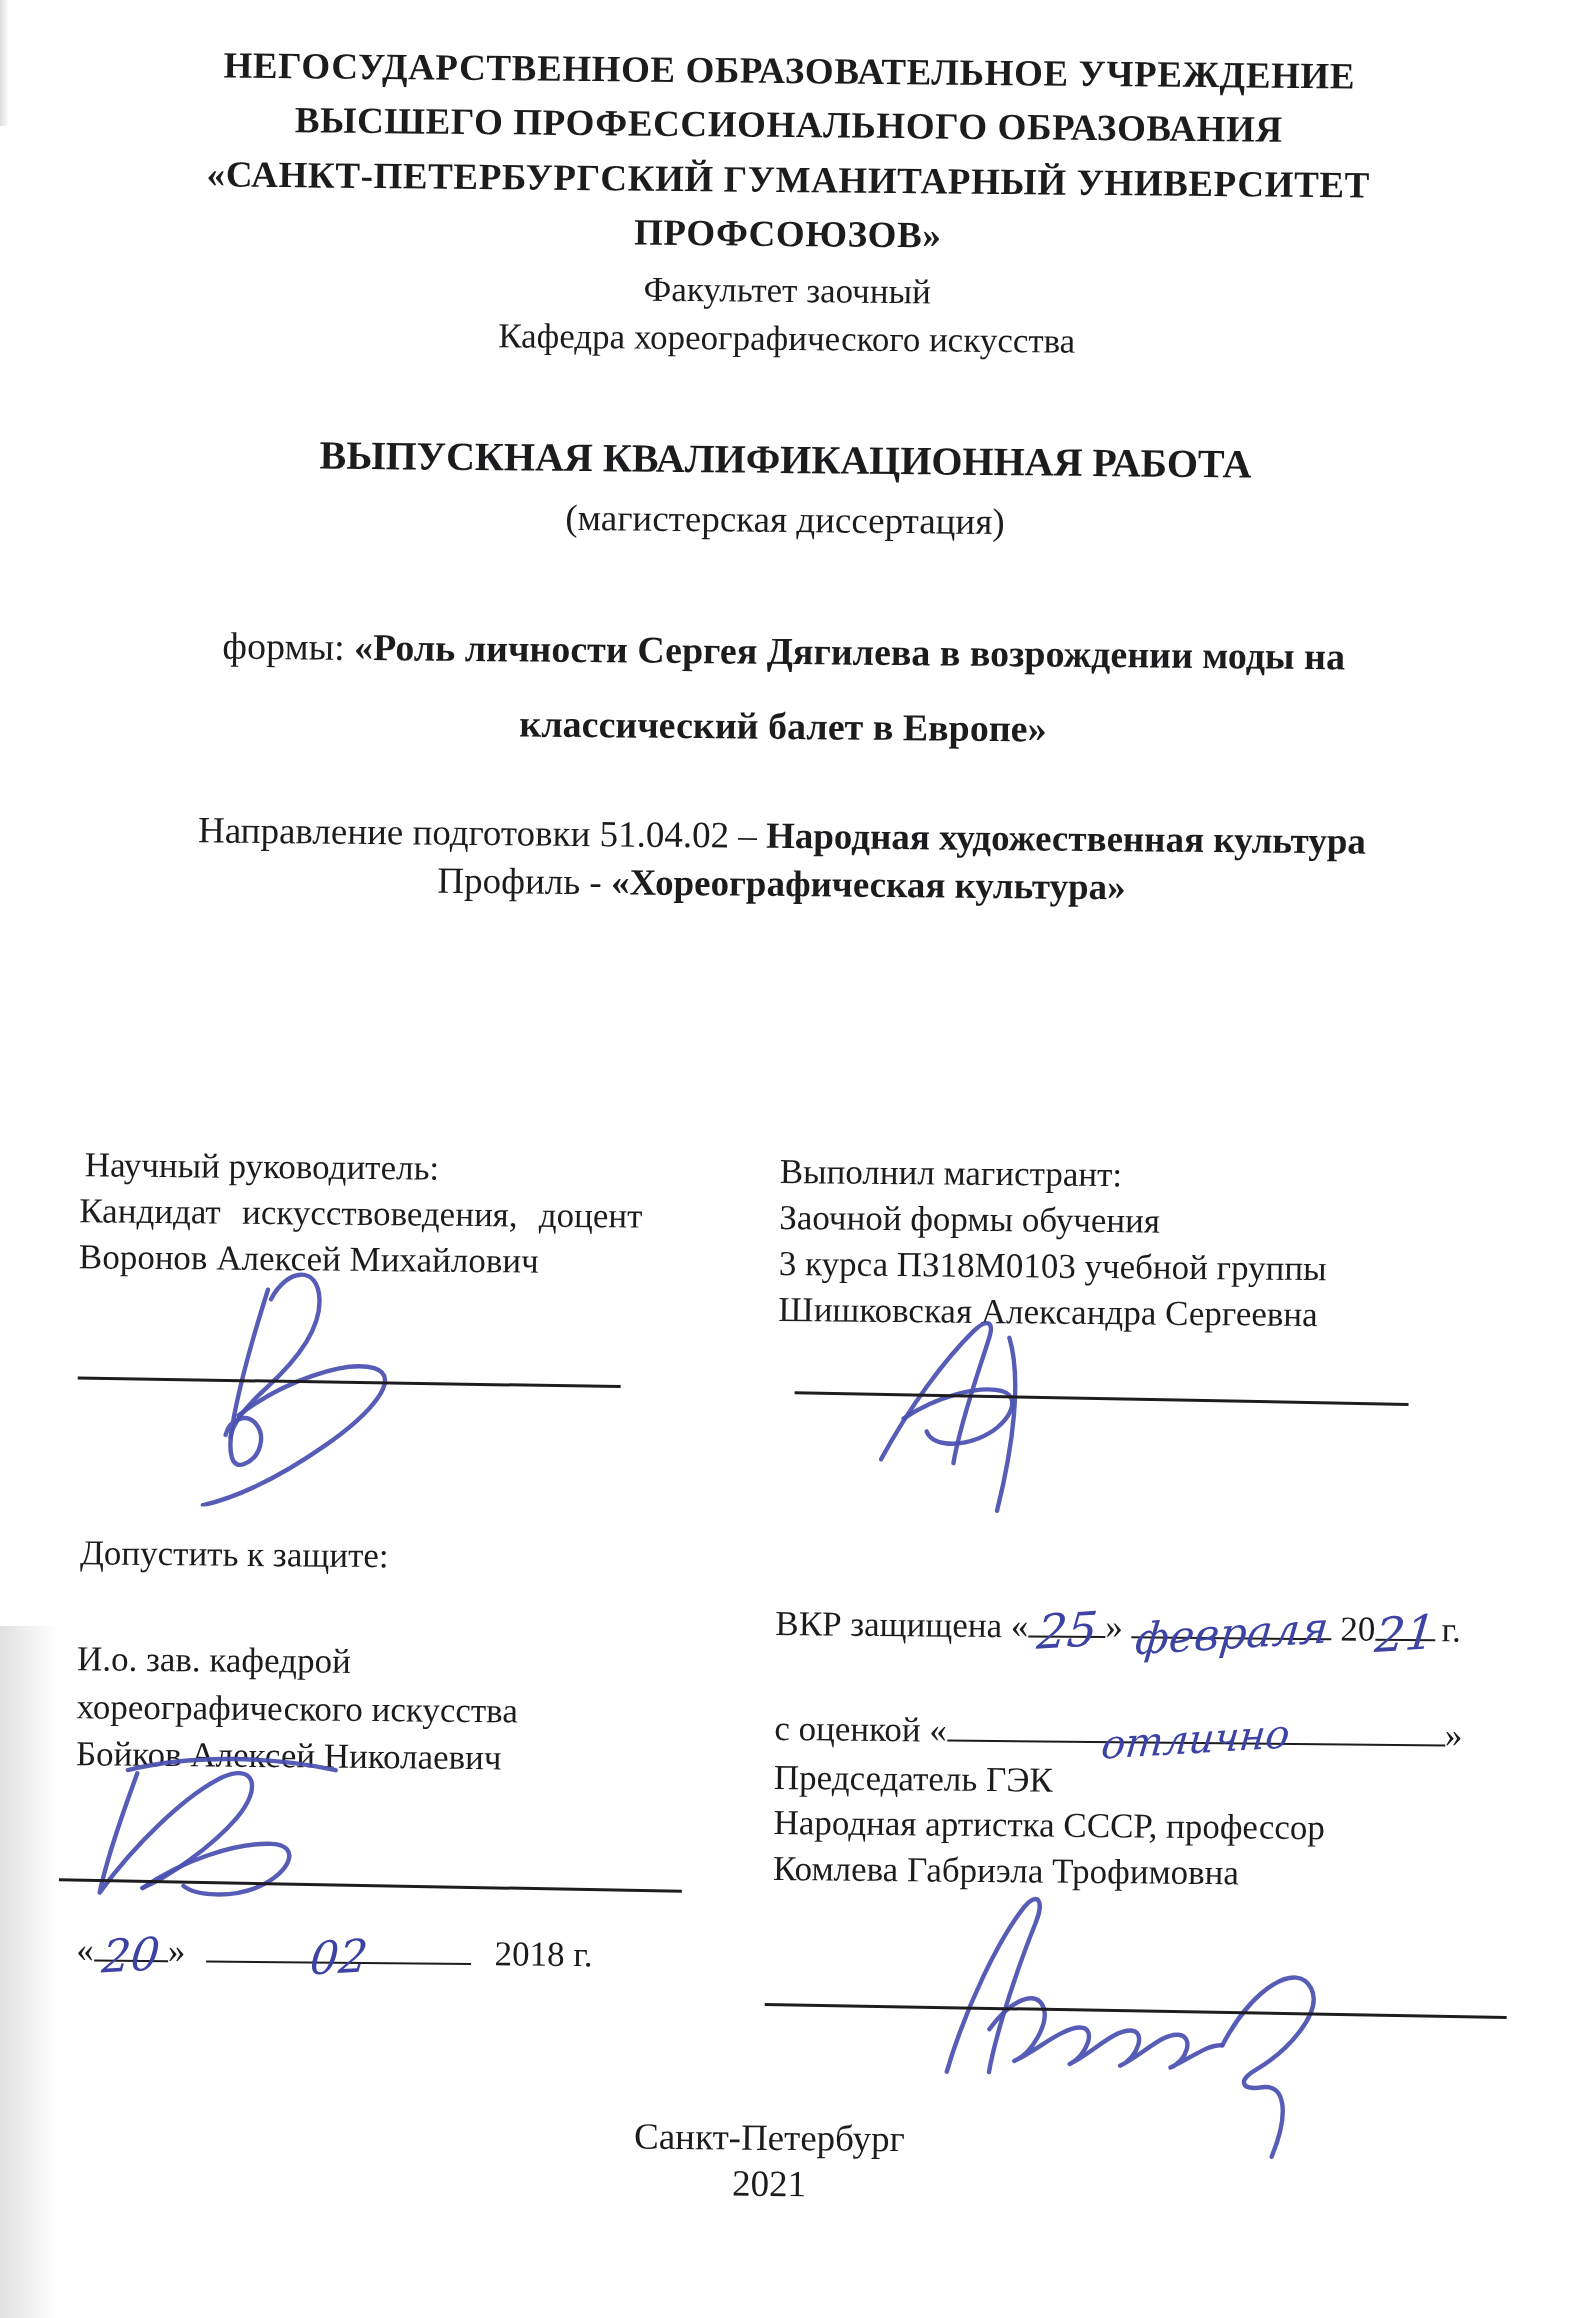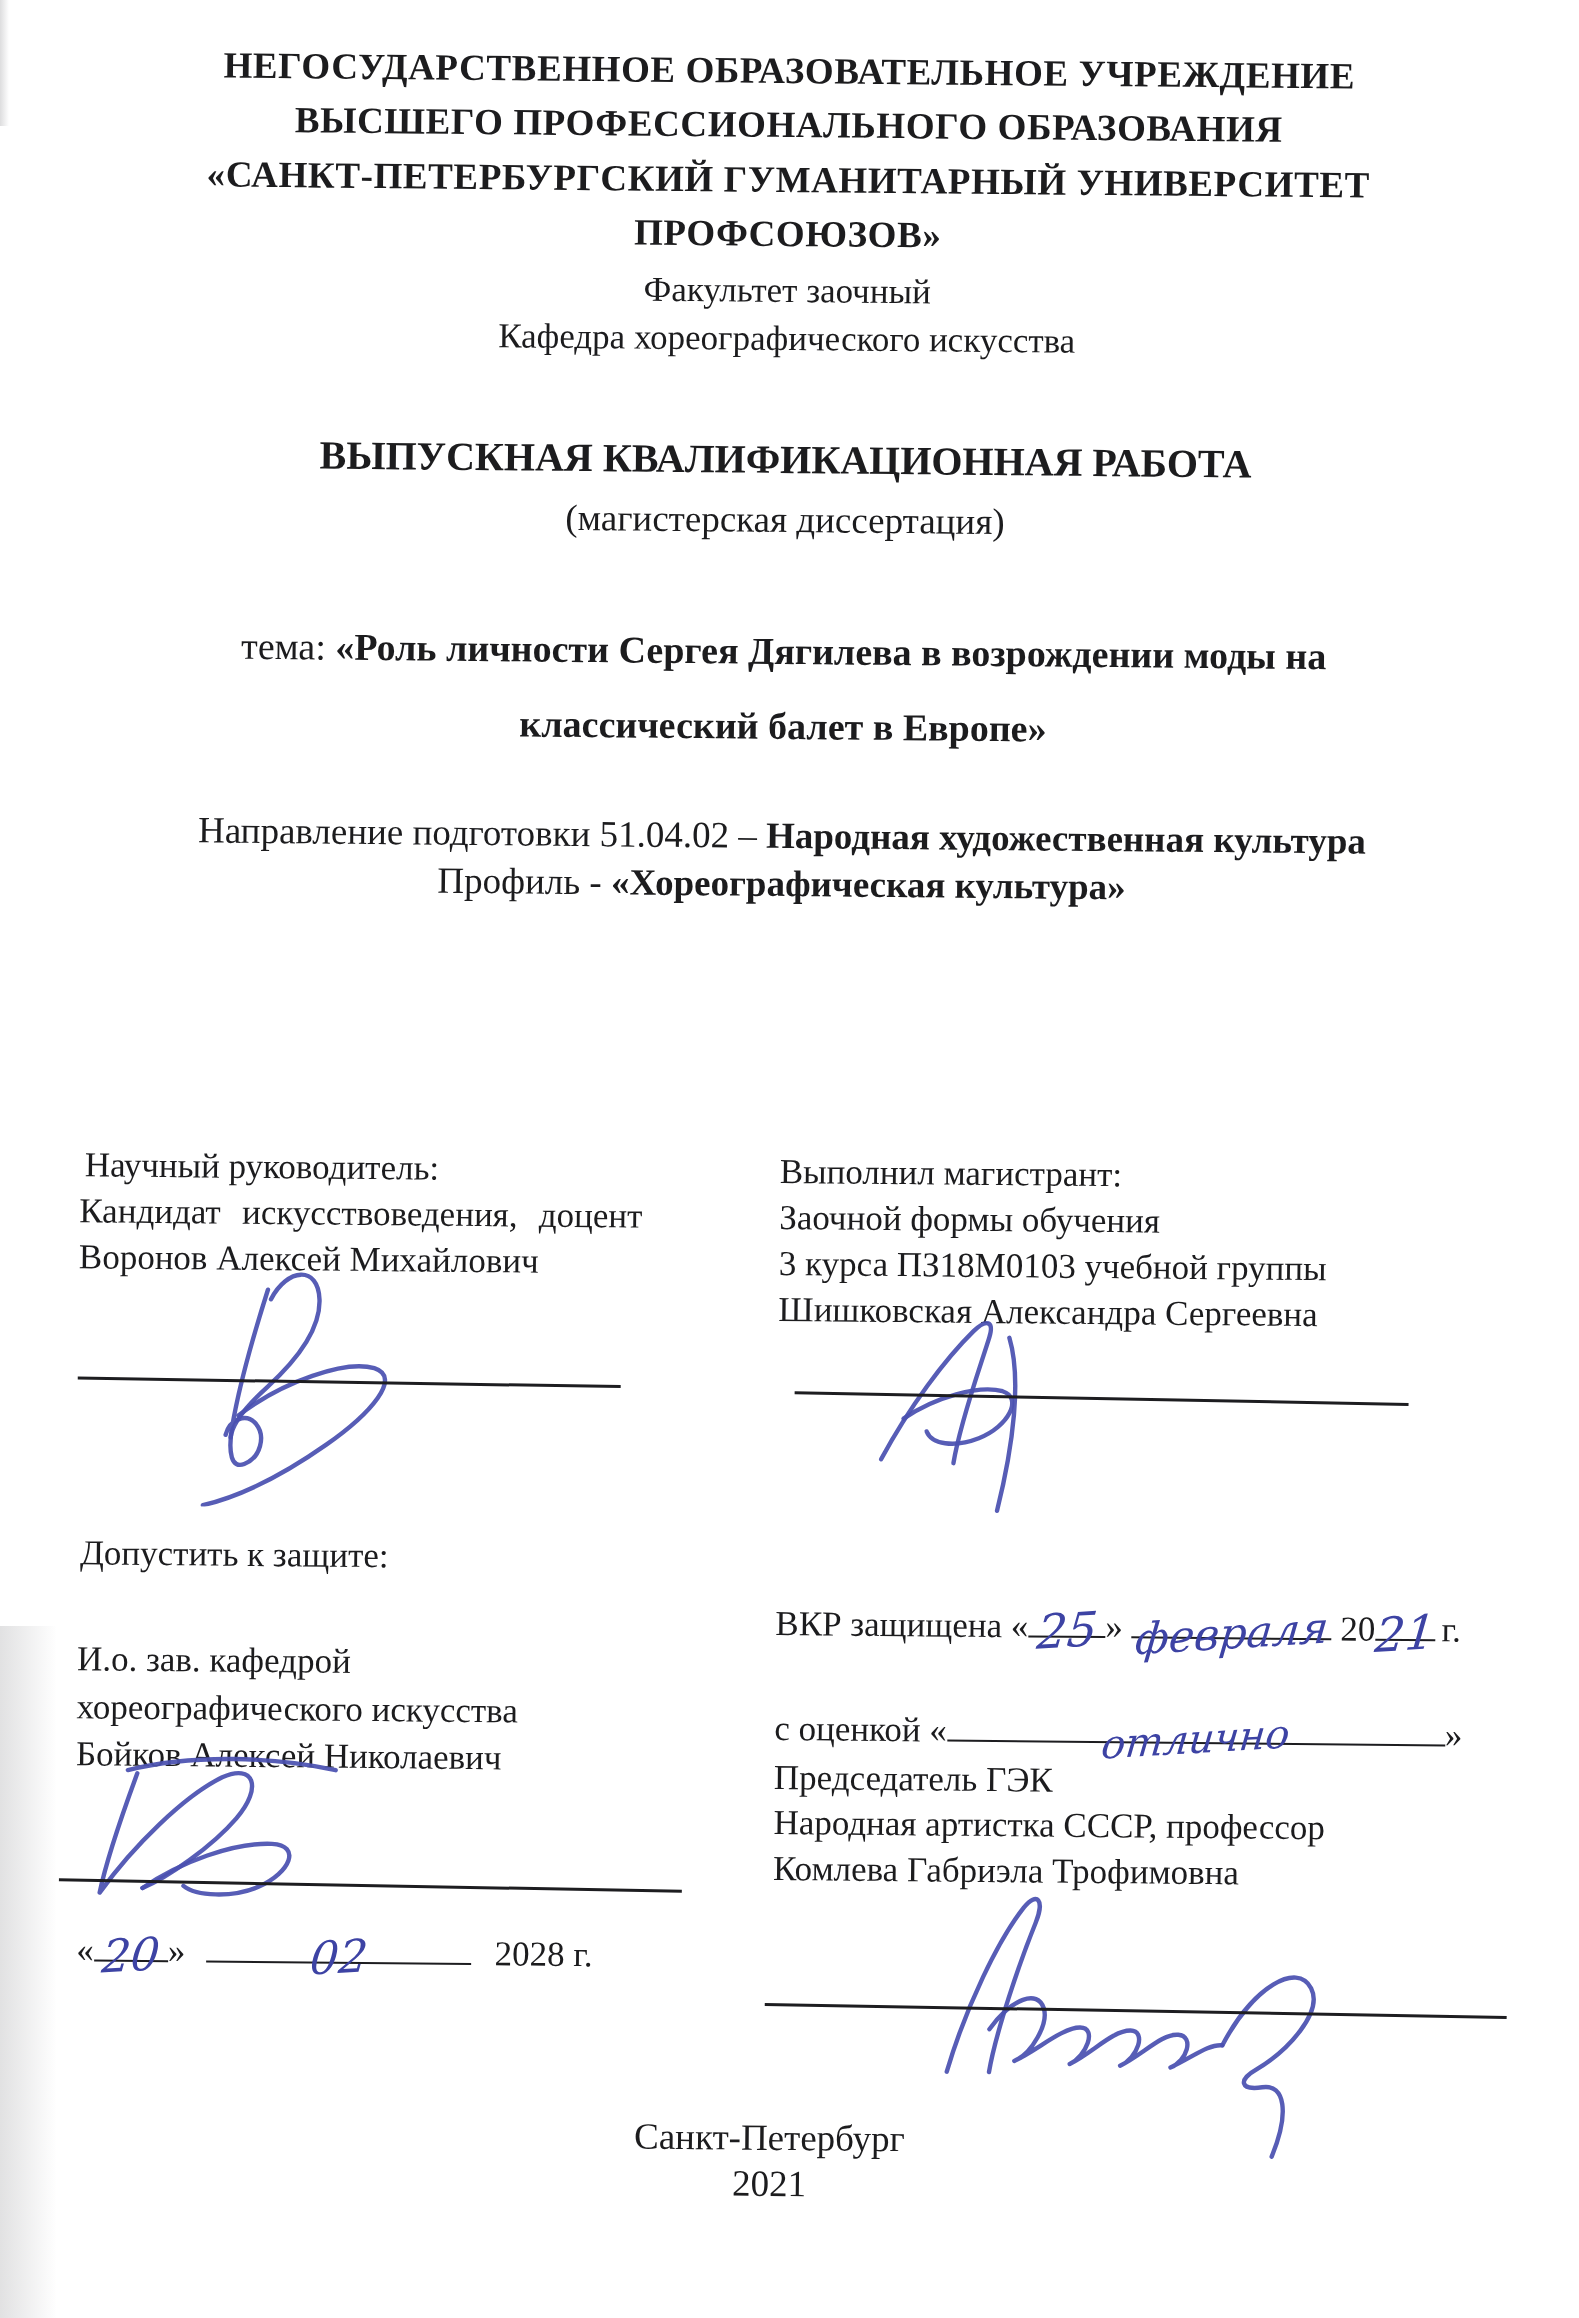--- a/index.html
+++ b/index.html
@@ -54,21 +54,21 @@
   <div class="line c fz-header" style="top:103px">ВЫСШЕГО ПРОФЕССИОНАЛЬНОГО ОБРАЗОВАНИЯ</div>
   <div class="line c fz-header" style="top:158px">«САНКТ-ПЕТЕРБУРГСКИЙ ГУМАНИТАРНЫЙ УНИВЕРСИТЕТ</div>
   <div class="line c fz-header" style="top:212px">ПРОФСОЮЗОВ»</div>
 
   <div class="line c fz-body" style="top:271px">Факультет заочный</div>
   <div class="line c fz-body" style="top:319px">Кафедра хореографического искусства</div>
 
   <div class="line c fz-title b" style="top:436px">ВЫПУСКНАЯ КВАЛИФИКАЦИОННАЯ РАБОТА</div>
   <div class="line c fz-body" style="top:498px;font-size:37px">(магистерская диссертация)</div>
 
-  <div class="line c fz-topic" style="top:629px"><span>тема: </span><span class="b">«Роль личности Сергея Дягилева в возрождении моды на</span></div>
+  <div class="line c fz-topic" style="top:629px"><span>формы: </span><span class="b">«Роль личности Сергея Дягилева в возрождении моды на</span></div>
   <div class="line c fz-topic b" style="top:704px">классический балет в Европе»</div>
 
   <div class="line c" style="top:814px;font-size:37px"><span>Направление подготовки 51.04.02 – </span><span class="b">Народная художественная культура</span></div>
   <div class="line c" style="top:862px;font-size:37px"><span>Профиль - </span><span class="b">«Хореографическая культура»</span></div>
 
   <div class="line fz-body" style="top:1152px;left:96px">Научный руководитель:</div>
   <div class="line fz-body degree" style="top:1198px;left:91px">Кандидат искусствоведения, доцент</div>
   <div class="line fz-body" style="top:1244px;left:91px">Воронов Алексей Михайлович</div>
   <svg class="sig" style="left:151px;top:1260px" width="328" height="252" viewBox="0 0 520 400">
     <path d="M205 55 C185 120 160 210 150 275 C144 315 150 340 170 332 C196 322 204 287 188 268 C172 250 146 262 140 286"></path>
@@ -93,21 +93,21 @@
   <div class="line fz-body" style="top:1694px;left:93px">хореографического искусства</div>
   <div class="line fz-body" style="top:1741px;left:93px">Бойков Алексей Николаевич</div>
   <svg class="sig" style="left:85px;top:1748px" width="315" height="170" viewBox="0 0 500 270">
     <path d="M95 45 C200 18 330 22 425 42"></path>
     <path d="M110 50 C85 120 62 190 52 240 C105 165 185 85 245 55 C295 32 310 70 268 120 C230 165 160 215 120 232"></path>
     <path d="M120 232 C180 190 265 158 325 160 C372 162 355 205 305 228 C262 247 205 244 185 228"></path>
   </svg>
   <div class="rule" style="top:1888px;left:77px;width:623px;transform:rotate(0.5deg)"></div>
 
   <div class="line fz-body" style="top:1937px;left:95px">
-    <span>«</span><span class="fill" style="width:74px"><span class="hw" style="font-size:45px">20</span></span><span>»</span><span class="fill" style="width:265px;margin-left:21.4px"><span class="hw" style="font-size:45px">02</span></span><span style="margin-left:23px">2028 г.</span>
+    <span>«</span><span class="fill" style="width:74px"><span class="hw" style="font-size:45px">20</span></span><span>»</span><span class="fill" style="width:265px;margin-left:21.4px"><span class="hw" style="font-size:45px">02</span></span><span style="margin-left:23px">2018 г.</span>
   </div>
 
   <div class="line fz-body" style="top:1604px;left:791px">
     <span>ВКР защищена «</span><span class="fill" style="width:77px"><span class="hw" style="font-size:47px">25</span></span><span>»</span><span class="fill" style="width:200px;margin-left:8.8px"><span class="hw" style="font-size:43px">февраля</span></span><span style="margin-left:8.8px">20</span><span class="fill" style="width:60px"><span class="hw" style="font-size:47px">21</span></span><span style="margin-left:6.3px">г.</span>
   </div>
 
   <div class="line fz-body" style="top:1709px;left:791px">
     <span>с оценкой «</span><span class="fill" style="width:498px"><span class="hw" style="font-size:40px">отлично</span></span><span>»</span>
   </div>
 

